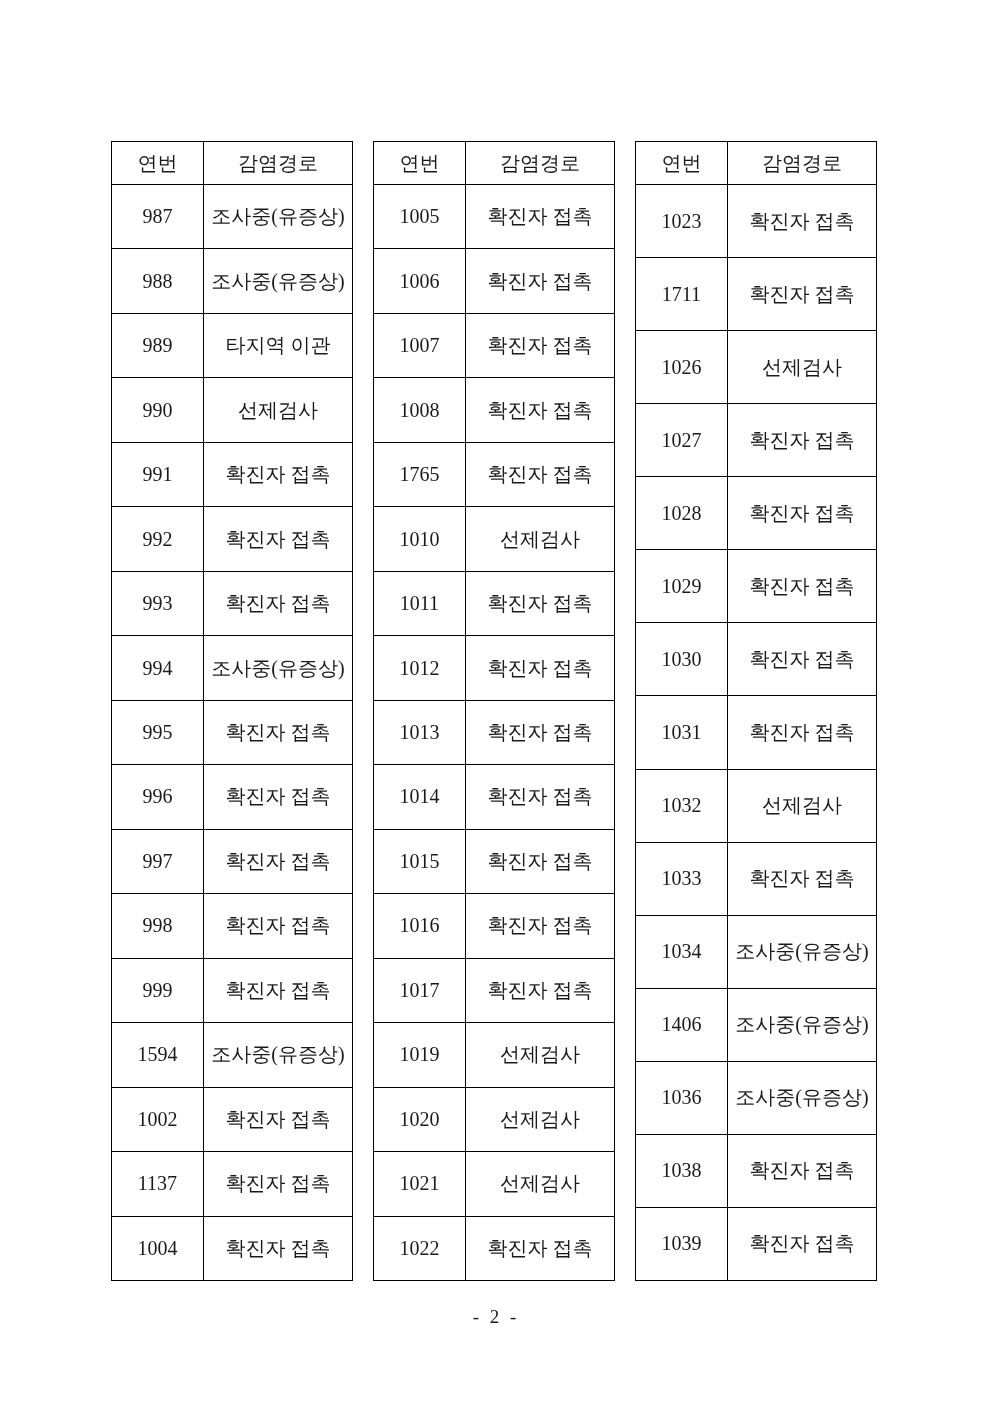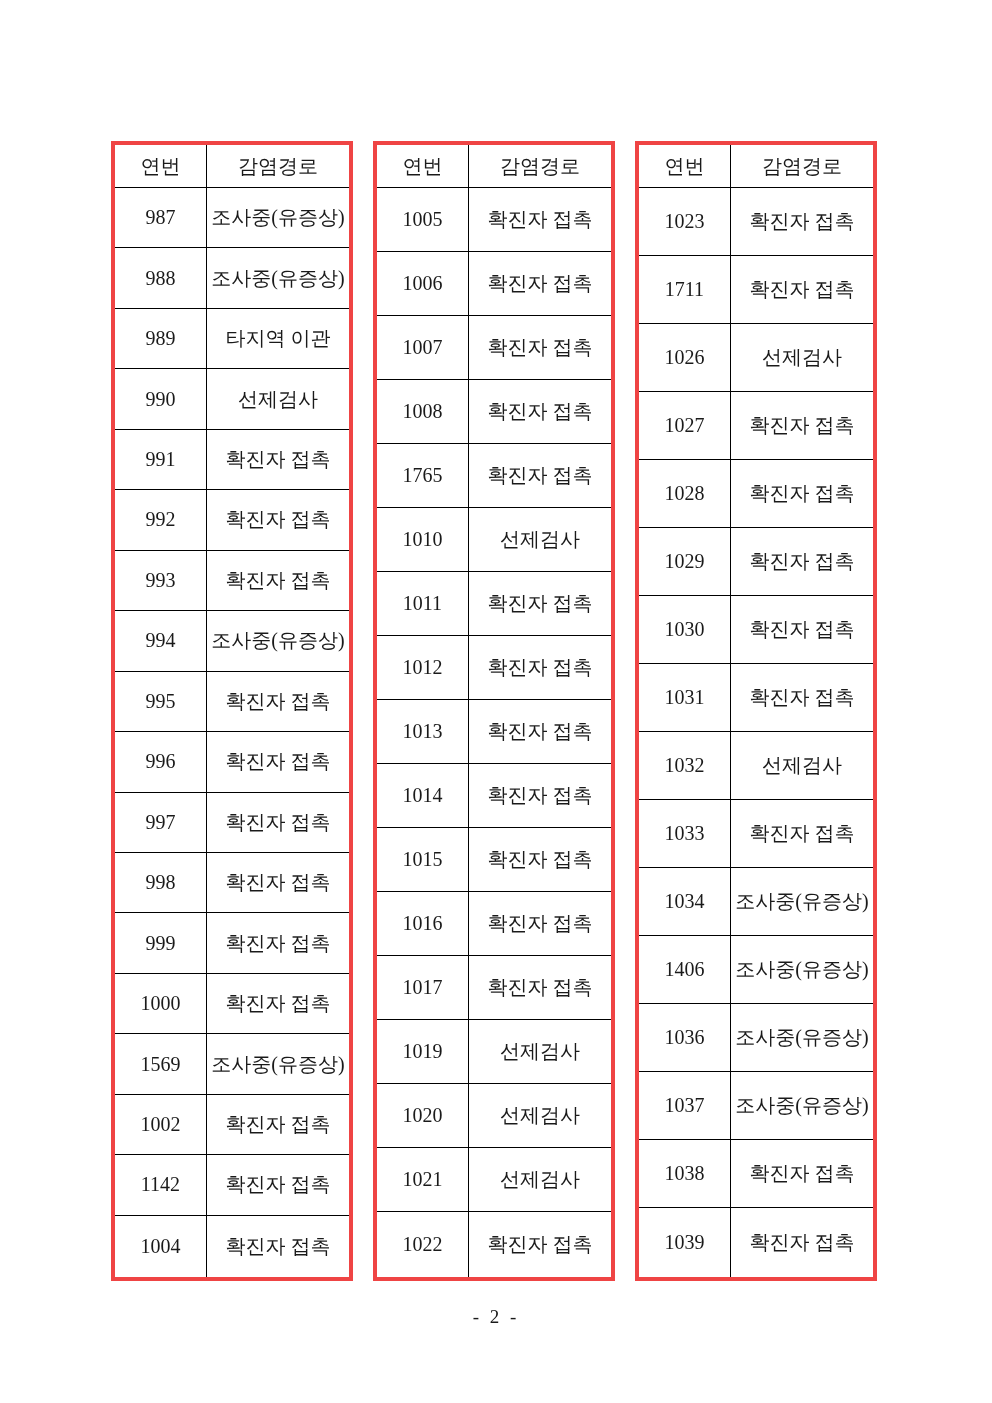--- a/index.html
+++ b/index.html
@@ -15,21 +15,21 @@
     color: #1a1a1a;
   }
   .case-table {
     position: absolute;
     top: 141px;
     width: 242px;
     height: 1140px;
     border-collapse: collapse;
     table-layout: fixed;
     background: #ffffff;
-    border: 4px solid #ef4444;
+    border: 1px solid #ef4444;
   }
   .case-table.t0 { left: 111px; }
   .case-table.t1 { left: 373px; }
   .case-table.t2 { left: 635px; }
   .case-table th,
   .case-table td {
     border: 1px solid #000000;
     text-align: center;
     vertical-align: middle;
     font-size: 20px;
@@ -110,33 +110,29 @@
       </tr>
       <tr>
         <td class="col-serial">998</td>
         <td>확진자 접촉</td>
       </tr>
       <tr>
         <td class="col-serial">999</td>
         <td>확진자 접촉</td>
       </tr>
       <tr>
-        <td class="col-serial">1000</td>
-        <td>확진자 접촉</td>
-      </tr>
-      <tr>
-        <td class="col-serial">1569</td>
+        <td class="col-serial">1594</td>
         <td>조사중(유증상)</td>
       </tr>
       <tr>
         <td class="col-serial">1002</td>
         <td>확진자 접촉</td>
       </tr>
       <tr>
-        <td class="col-serial">1142</td>
+        <td class="col-serial">1137</td>
         <td>확진자 접촉</td>
       </tr>
       <tr>
         <td class="col-serial">1004</td>
         <td>확진자 접촉</td>
       </tr>
     </tbody>
 </table>
 
 <table class="case-table t1">
@@ -272,24 +268,20 @@
       </tr>
       <tr>
         <td class="col-serial">1406</td>
         <td>조사중(유증상)</td>
       </tr>
       <tr>
         <td class="col-serial">1036</td>
         <td>조사중(유증상)</td>
       </tr>
       <tr>
-        <td class="col-serial">1037</td>
-        <td>조사중(유증상)</td>
-      </tr>
-      <tr>
         <td class="col-serial">1038</td>
         <td>확진자 접촉</td>
       </tr>
       <tr>
         <td class="col-serial">1039</td>
         <td>확진자 접촉</td>
       </tr>
     </tbody>
 </table>
 

